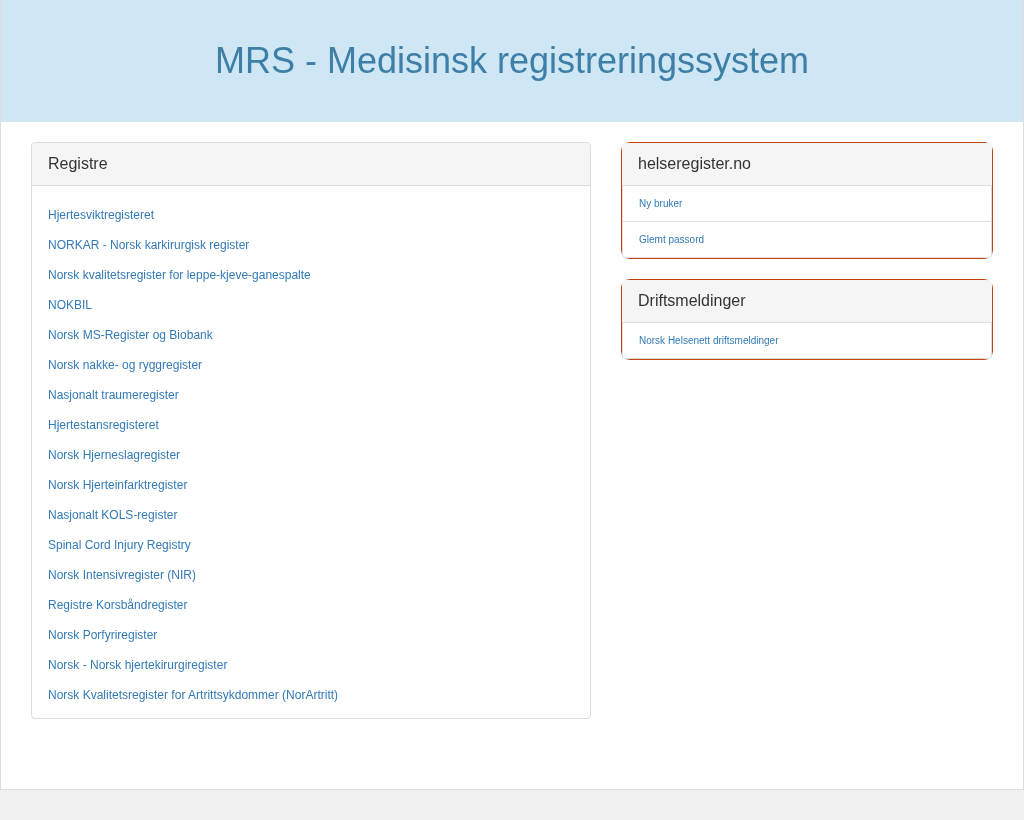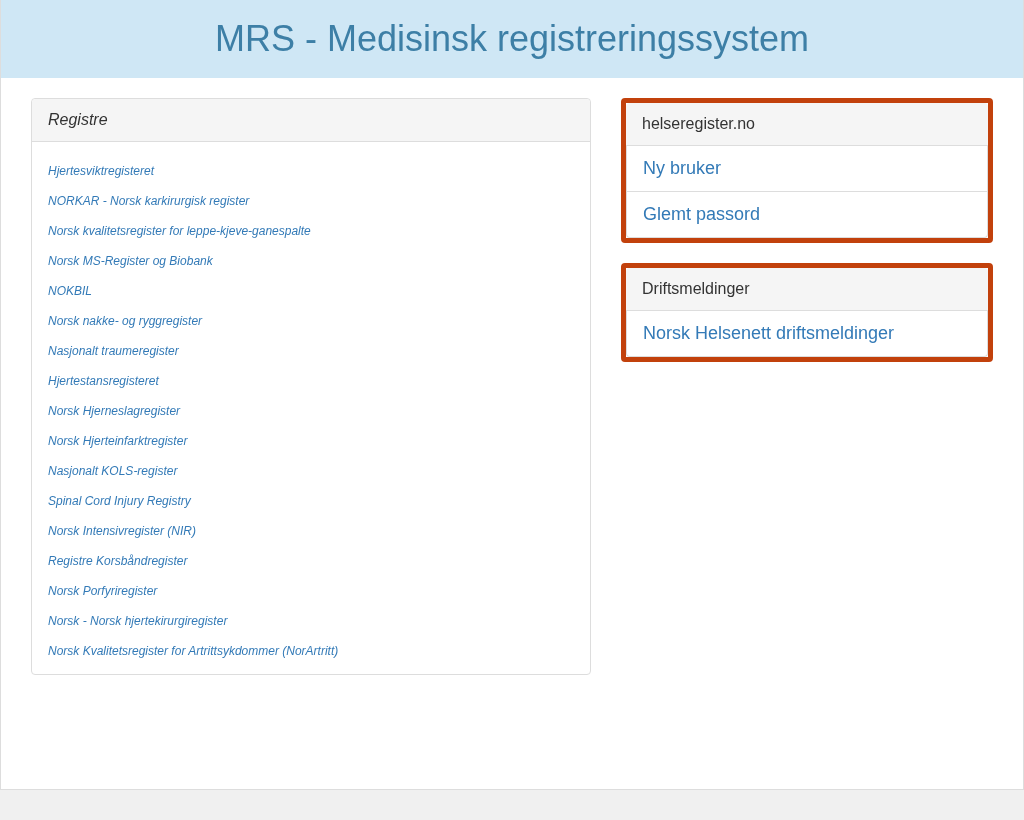--- a/index.html
+++ b/index.html
@@ -16,21 +16,21 @@
     .page-wrapper {
       width: 1024px;
       margin: 0 auto;
       background-color: #fff;
       min-height: 790px;
       border: 1px solid #ddd;
       border-top: none;
     }
     .header {
       background-color: #cfe7f5;
-      padding: 18px 20px;
+      padding: 40px 20px;
       text-align: center;
     }
     .header h1 {
       color: #3d7fa6;
       font-weight: 400;
       font-size: 36px;
     }
     .content {
       display: flex;
       padding: 20px 30px;
@@ -40,21 +40,20 @@
       flex: 0 0 560px;
     }
     .side-col {
       flex: 1;
     }
     .panel {
       border: 1px solid #ddd;
       border-radius: 4px;
       margin-bottom: 28px;
       background: #fff;
-      font-style: italic;
     }
     .panel-heading {
       background-color: #f5f5f5;
       border-bottom: 1px solid #ddd;
       padding: 12px 16px;
       color: #333;
       font-size: 16px;
       border-top-left-radius: 4px;
       border-top-right-radius: 4px;
     }
@@ -70,52 +69,52 @@
       cursor: pointer;
     }
     .list-group-item {
       display: block;
       padding: 12px 16px;
       border: 1px solid #ddd;
       border-top: none;
       color: #337ab7;
       text-decoration: none;
       cursor: pointer;
-      font-size: 18px;
+      font-size: 10px;
       background: #fff;
     }
     .list-group-item:last-child {
       border-bottom-left-radius: 4px;
       border-bottom-right-radius: 4px;
     }
     .side-panel {
-      border: 5px solid #c2410c;
-      border-radius: 4px;
+      border: 1px solid #c2410c;
+      border-radius: 9px;
       margin-bottom: 20px;
     }
   </style>
 </head>
 <body>
 
 <div class="page-wrapper">
   <div class="header">
     <h1>MRS - Medisinsk registreringssystem</h1>
   </div>
 
   <div class="content">
 
     <div class="main-col">
       <div class="panel">
         <div class="panel-heading">Registre</div>
         <div class="panel-body">
           <a class="reg-link">Hjertesviktregisteret</a>
           <a class="reg-link">NORKAR - Norsk karkirurgisk register</a>
           <a class="reg-link">Norsk kvalitetsregister for leppe-kjeve-ganespalte</a>
+          <a class="reg-link">NOKBIL</a>
           <a class="reg-link">Norsk MS-Register og Biobank</a>
-          <a class="reg-link">NOKBIL</a>
           <a class="reg-link">Norsk nakke- og ryggregister</a>
           <a class="reg-link">Nasjonalt traumeregister</a>
           <a class="reg-link">Hjertestansregisteret</a>
           <a class="reg-link">Norsk Hjerneslagregister</a>
           <a class="reg-link">Norsk Hjerteinfarktregister</a>
           <a class="reg-link">Nasjonalt KOLS-register</a>
           <a class="reg-link">Spinal Cord Injury Registry</a>
           <a class="reg-link">Norsk Intensivregister (NIR)</a>
           <a class="reg-link">Registre Korsbåndregister</a>
           <a class="reg-link">Norsk Porfyriregister</a>

